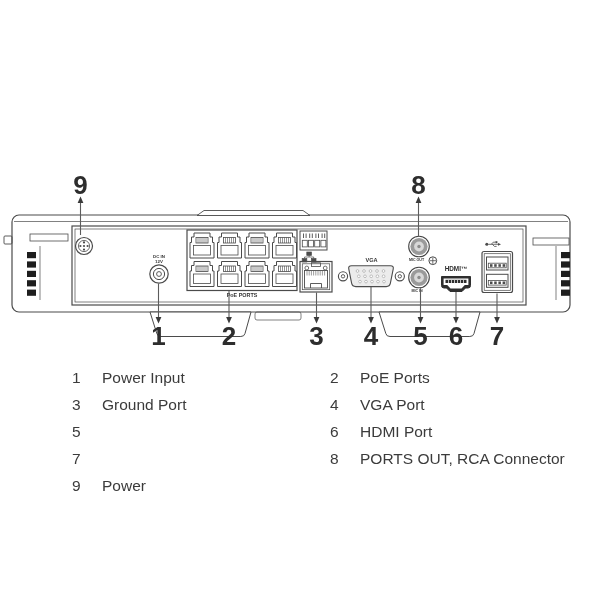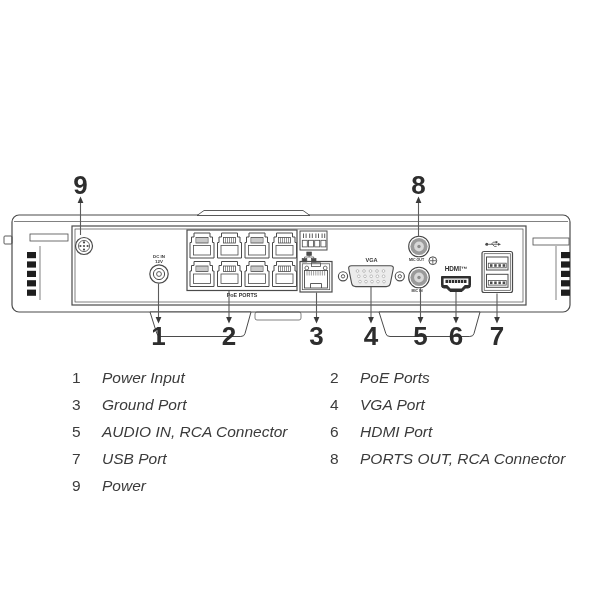--- a/index.html
+++ b/index.html
@@ -12,21 +12,21 @@
   .callout-num{font-size:26px;font-weight:600;fill:#2d2d2d;}
   .tiny-label{font-weight:700;fill:#333;}
   .legend{
     position:absolute;left:72px;top:364px;width:512px;
     color:#3b3b3b;font-size:15.5px;
   }
   .lrow{display:flex;line-height:27px;}
   .lcell{display:flex;width:258px;}
   .lcell.right{width:254px;}
   .lnum{width:30px;flex:0 0 30px;}
-  .llabel{flex:1;white-space:nowrap;font-style:italic;}
+  .llabel{flex:1;white-space:nowrap;}
 </style>
 </head>
 <body>
 
 <div class="stage">
 
   <svg class="diagram-svg" width="600" height="360" viewBox="0 0 600 360">
 
     <defs>
       <g id="rj45" fill="none" stroke="#4b4b4b" stroke-width="1">
@@ -263,31 +263,29 @@
         <span class="llabel">Ground Port</span>
       </div>
       <div class="lcell right">
         <span class="lnum">4</span>
         <span class="llabel">VGA Port</span>
       </div>
     </div>
     <div class="lrow">
       <div class="lcell">
         <span class="lnum">5</span>
-        <span class="llabel">AUDIO IN, RCA Connector</span>
       </div>
       <div class="lcell right">
         <span class="lnum">6</span>
         <span class="llabel">HDMI Port</span>
       </div>
     </div>
     <div class="lrow">
       <div class="lcell">
         <span class="lnum">7</span>
-        <span class="llabel">USB Port</span>
       </div>
       <div class="lcell right">
         <span class="lnum">8</span>
         <span class="llabel">PORTS OUT, RCA Connector</span>
       </div>
     </div>
     <div class="lrow">
       <div class="lcell">
         <span class="lnum">9</span>
         <span class="llabel">Power</span>

